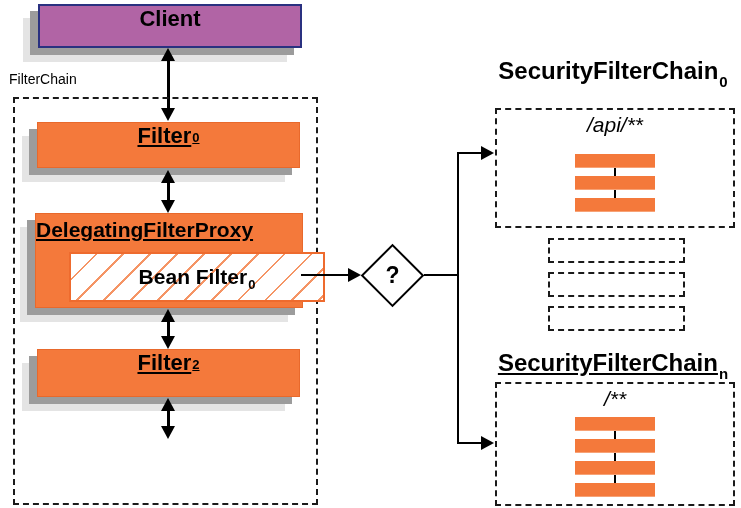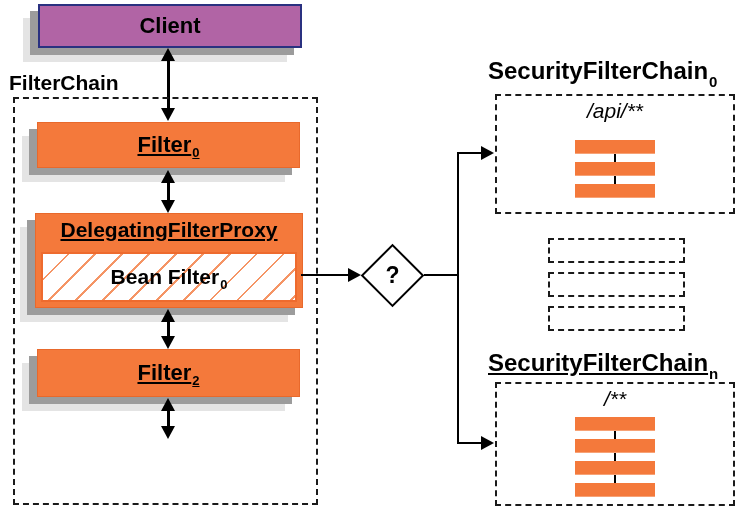--- a/index.html
+++ b/index.html
@@ -3,52 +3,52 @@
 <meta charset="utf-8">
 <style>
   html,body{margin:0;padding:0;background:#fff;}
   #stage{
     position:relative;width:741px;height:508px;background:#fff;overflow:hidden;
     font-family:"Liberation Sans","DejaVu Sans",sans-serif;color:#000;
   }
   .abs{position:absolute;box-sizing:border-box;}
   
   .node{
-    display:flex;align-items:center;justify-content:center;
+    display:flex;justify-content:center;
     font-weight:bold;font-size:22px;
     box-shadow:-8px 7px 0 #9c9c9c,-15px 14px 0 #e4e4e4;
   }
   .orange{background:#F4793B;border:1px solid #e8692c;text-decoration:underline;}
   .purple{background:#B164A5;border:2px solid #2A3180;}
   .sub{font-size:13px;font-weight:bold;position:relative;top:7px;margin-left:1px;}
   .bigsub{font-size:15px;font-weight:bold;position:relative;top:8px;margin-left:1px;}
-  .section-label{font-weight:bold;font-size:21px;white-space:nowrap;}
+  .section-label{font-weight:normal;font-size:14px;white-space:nowrap;}
   .dashed{border:2px dashed #1a1a1a;background:transparent;}
   .proxy{flex-direction:column;justify-content:flex-start;padding-top:4px;font-size:21px;}
   .bean{
     background:
       repeating-linear-gradient(135deg, rgba(0,0,0,0) 0 17px, rgba(243,130,74,.85) 17px 19px),#fff;
     border:2px solid #ee6b2e;
     display:flex;align-items:center;justify-content:center;
-    font-weight:bold;font-size:21px;box-shadow:none;
+    font-weight:bold;font-size:21px;box-shadow:none;margin-left:28px;
   }
   
   .hline{height:2px;background:#000;}
   .vline{width:2px;background:#000;}
   .darrow .shaft{position:absolute;left:7px;top:10px;bottom:10px;width:3px;background:#000;}
   .darrow .head-up{position:absolute;left:1px;top:0;width:0;height:0;
     border-left:7.5px solid transparent;border-right:7.5px solid transparent;border-bottom:13px solid #000;}
   .darrow .head-down{position:absolute;left:1px;bottom:0;width:0;height:0;
     border-left:7.5px solid transparent;border-right:7.5px solid transparent;border-top:13px solid #000;}
   .head-right{width:0;height:0;border-top:7px solid transparent;border-bottom:7px solid transparent;border-left:13px solid #000;}
   
   .diamond{width:45px;height:45px;background:#fff;border:2px solid #000;transform:rotate(45deg);}
   .diamond-label{display:flex;align-items:center;justify-content:center;font-weight:bold;font-size:23px;}
   
-  .chain-title{font-weight:bold;font-size:24px;text-align:left;white-space:nowrap;}
+  .chain-title{font-weight:bold;font-size:24px;text-align:center;white-space:nowrap;}
   .pattern{font-style:italic;font-size:21px;text-align:center;padding-top:3px;}
   .bars{position:absolute;left:50%;transform:translateX(-50%);width:80px;
     display:flex;flex-direction:column;gap:8px;}
   .bars::before{content:"";position:absolute;left:50%;top:6px;bottom:6px;width:2px;background:#000;transform:translateX(-1px);}
   .bar{position:relative;height:13px;background:#F4793B;border-bottom:1px solid #f7a276;}
   .placeholders{display:flex;flex-direction:column;gap:9px;}
   .placeholder-box{width:137px;height:25px;border:2px dashed #1a1a1a;box-sizing:border-box;background:#fff;}
 </style>
 </head>
 <body>
@@ -116,21 +116,21 @@
   <div class="abs hline" style="left:424px;top:274px;width:34px;"></div>
   <div class="abs vline" style="left:457px;top:152px;height:292px;"></div>
   <div class="abs hline" style="left:457px;top:152px;width:25px;"></div>
   <div class="abs head-right" style="left:481px;top:146px;"></div>
   <div class="abs hline" style="left:457px;top:442px;width:25px;"></div>
   <div class="abs head-right" style="left:481px;top:436px;"></div>
 
   <div class="abs chain-title" style="left:488px;top:57px;width:250px;">
     <span>SecurityFilterChain</span><span class="bigsub">0</span>
   </div>
-  <div class="abs dashed" style="left:495px;top:94px;width:240px;height:120px;">
+  <div class="abs dashed" style="left:495px;top:108px;width:240px;height:120px;">
     <div class="pattern">/api/**</div>
     <div class="bars" style="top:44px;">
         <div class="bar"></div>
         <div class="bar"></div>
         <div class="bar"></div>
       </div>
   </div>
 
   <div class="abs placeholders" style="left:548px;top:238px;">
       <div class="placeholder-box"></div>

